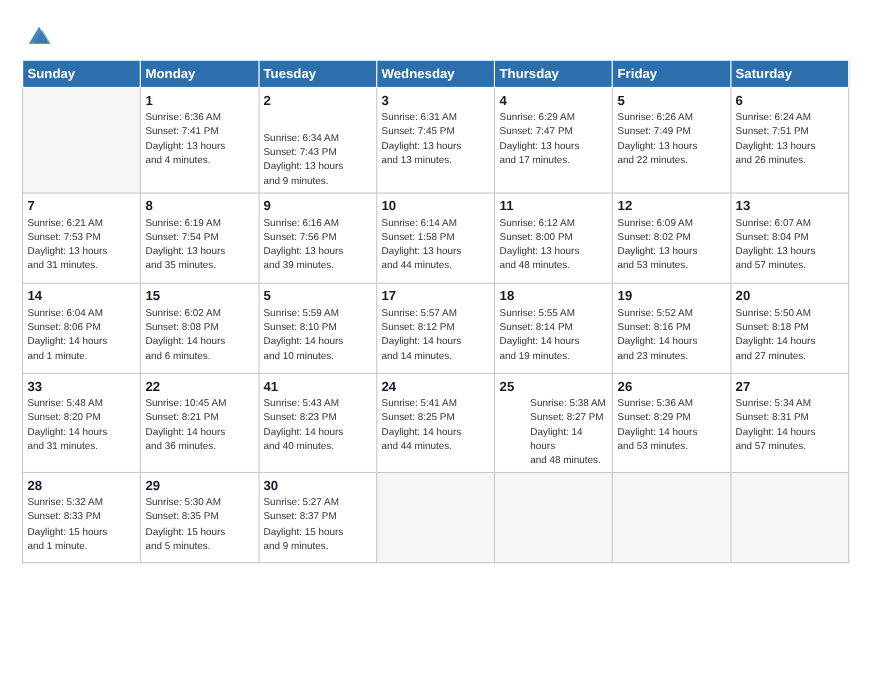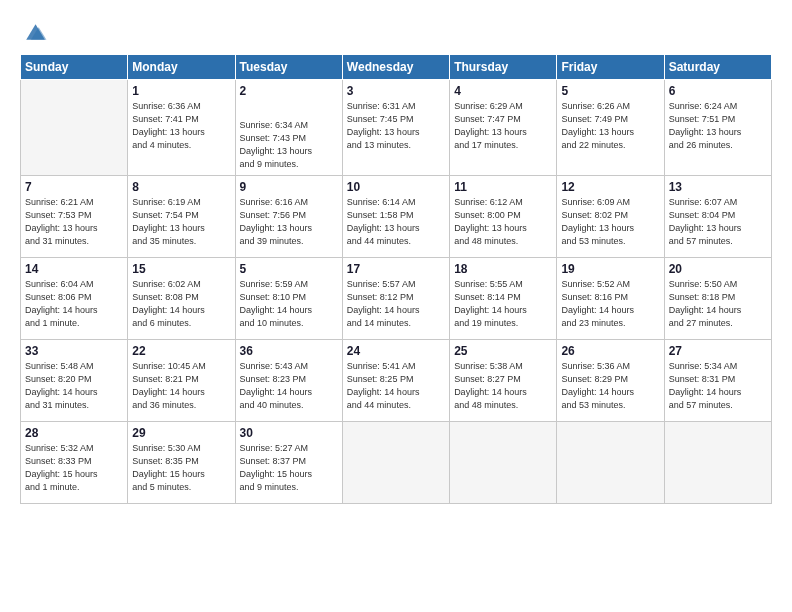--- a/index.html
+++ b/index.html
@@ -288,36 +288,36 @@
 and 31 minutes.</div>
           </td>
           <td>
             <span class="day-number">22</span>
             <div class="day-info" style="white-space: pre-line;">Sunrise: 10:45 AM
 Sunset: 8:21 PM
 Daylight: 14 hours
 and 36 minutes.</div>
           </td>
           <td>
-            <span class="day-number">36</span>
+            <span class="day-number">41</span>
             <div class="day-info" style="white-space: pre-line;">Sunrise: 5:43 AM
 Sunset: 8:23 PM
 Daylight: 14 hours
 and 40 minutes.</div>
           </td>
           <td>
             <span class="day-number">24</span>
             <div class="day-info" style="white-space: pre-line;">Sunrise: 5:41 AM
 Sunset: 8:25 PM
 Daylight: 14 hours
 and 44 minutes.</div>
           </td>
           <td>
             <span class="day-number">25</span>
-            <div class="day-info" style="white-space: pre-line;">Sunrise: 5:38 AM
+            <div class="day-info" style="white-space: pre-line; margin-left: 28px;">Sunrise: 5:38 AM
 Sunset: 8:27 PM
 Daylight: 14 hours
 and 48 minutes.</div>
           </td>
           <td>
             <span class="day-number">26</span>
             <div class="day-info" style="white-space: pre-line;">Sunrise: 5:36 AM
 Sunset: 8:29 PM
 Daylight: 14 hours
 and 53 minutes.</div>

